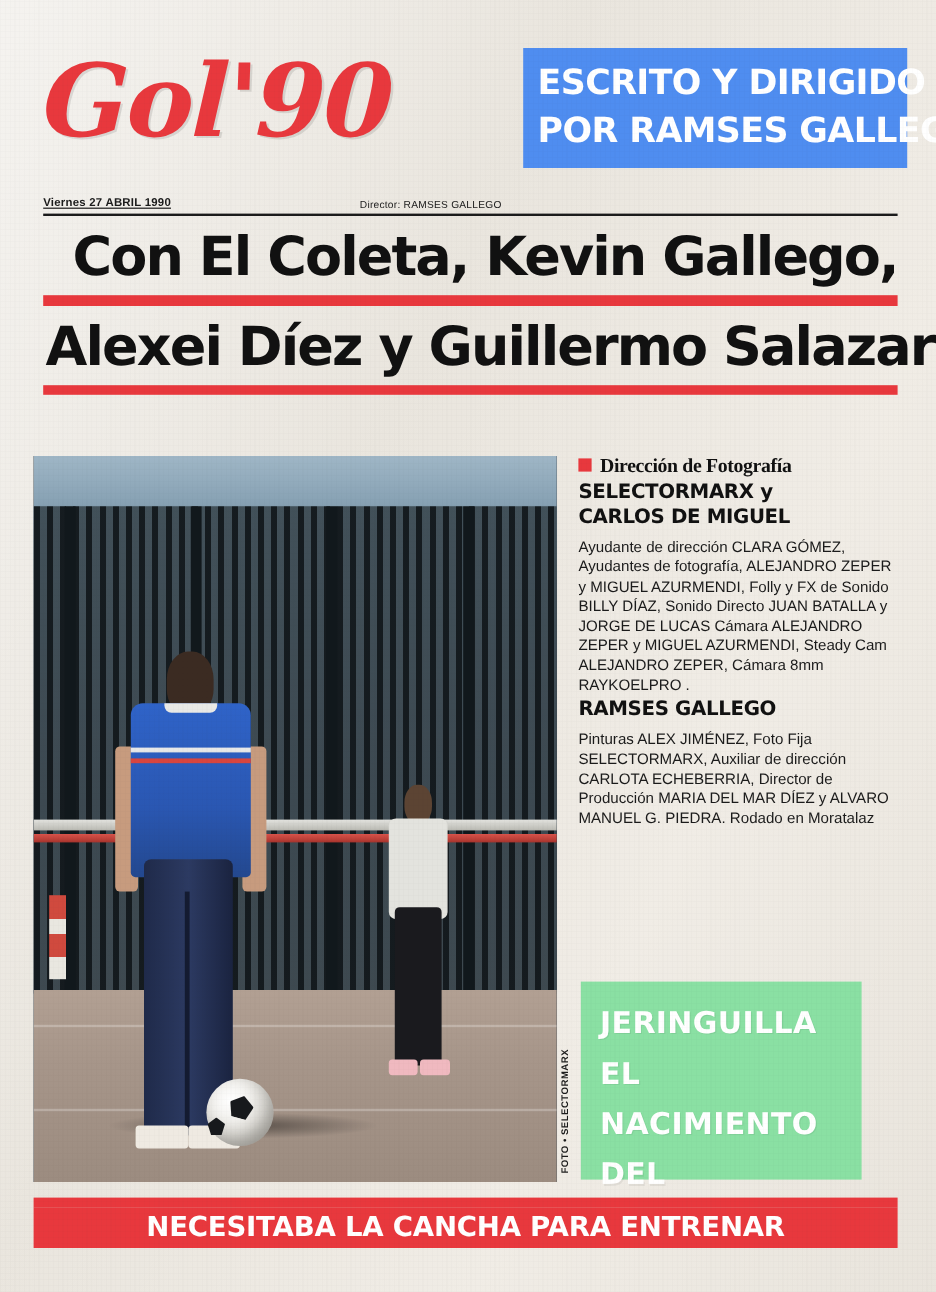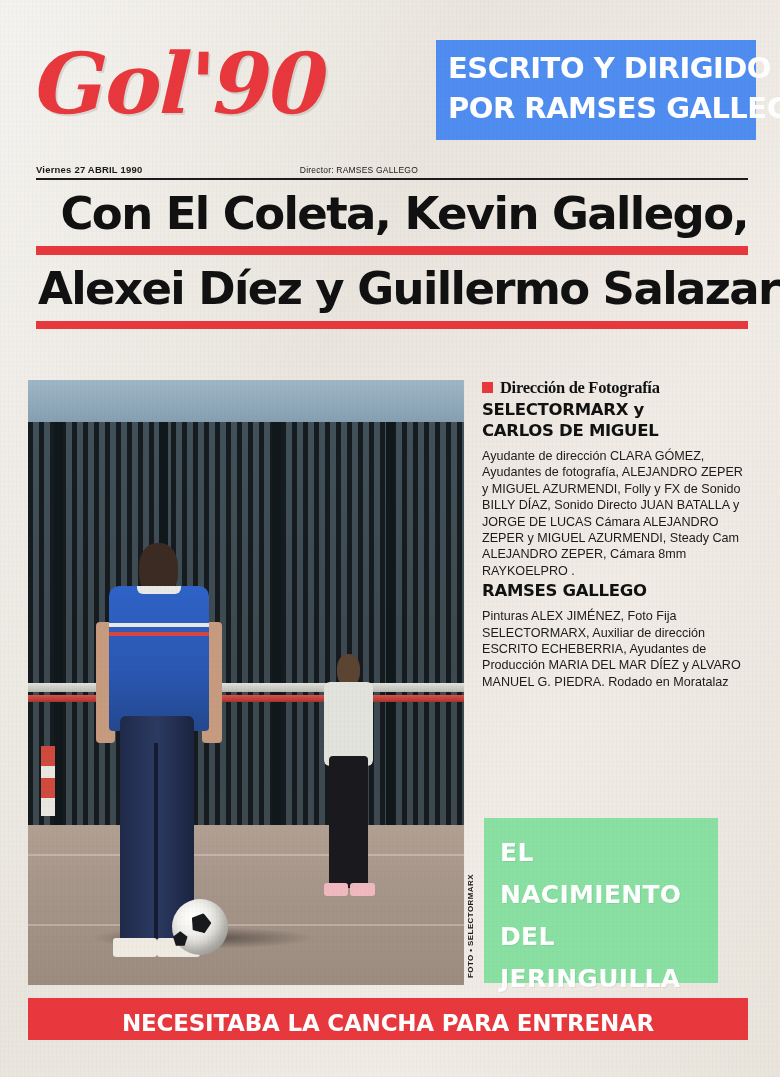--- a/index.html
+++ b/index.html
@@ -85,20 +85,21 @@
     padding-bottom: 3px;
     display: flex;
     justify-content: space-between;
     align-items: flex-end;
   }
   .byline-left {
     font-size: 9.5px;
     font-weight: bold;
     letter-spacing: 0.2px;
     color: #1b1b1b;
+    text-decoration: underline;
   }
   .byline-right {
     font-size: 8.5px;
     font-weight: normal;
     letter-spacing: 0.2px;
     color: #1b1b1b;
     padding-right: 330px;
   }
 
   
@@ -517,26 +518,26 @@
 
   <div class="credits">
     <div class="cred-head">
       <span class="sq"></span><span>Dirección de Fotografía</span>
     </div>
     <div class="cred-names" style="white-space: pre-line;">SELECTORMARX   y
 CARLOS DE MIGUEL</div>
     <div class="cred-body">Ayudante de dirección  CLARA GÓMEZ, Ayudantes de fotografía, ALEJANDRO ZEPER y MIGUEL AZURMENDI, Folly y  FX de Sonido BILLY DÍAZ, Sonido Directo JUAN BATALLA y JORGE DE LUCAS Cámara ALEJANDRO ZEPER y MIGUEL AZURMENDI, Steady Cam ALEJANDRO ZEPER, Cámara 8mm RAYKOELPRO .</div>
 
     <div class="cred-names">RAMSES GALLEGO</div>
-    <div class="cred-body">Pinturas ALEX JIMÉNEZ, Foto Fija SELECTORMARX, Auxiliar de dirección ESCRITO ECHEBERRIA, Ayudantes de Producción MARIA DEL MAR DÍEZ y ALVARO MANUEL G. PIEDRA. Rodado en Moratalaz</div>
+    <div class="cred-body">Pinturas ALEX JIMÉNEZ, Foto Fija SELECTORMARX, Auxiliar de dirección CARLOTA ECHEBERRIA, Director de Producción MARIA DEL MAR DÍEZ y ALVARO MANUEL G. PIEDRA. Rodado en Moratalaz</div>
   </div>
 
   <div class="greenbox">
+    <div class="greenbox-line">JERINGUILLA</div>
     <div class="greenbox-line">EL NACIMIENTO DEL</div>
-    <div class="greenbox-line">JERINGUILLA</div>
     <div class="greenbox-line">WESTERN</div>
   </div>
 
   <div class="bottom-rule-top"></div>
   <div class="bottom-banner">NECESITABA LA CANCHA PARA ENTRENAR</div>
 
   <div class="paper-grain"></div>
 </div>
 
 </body></html>

